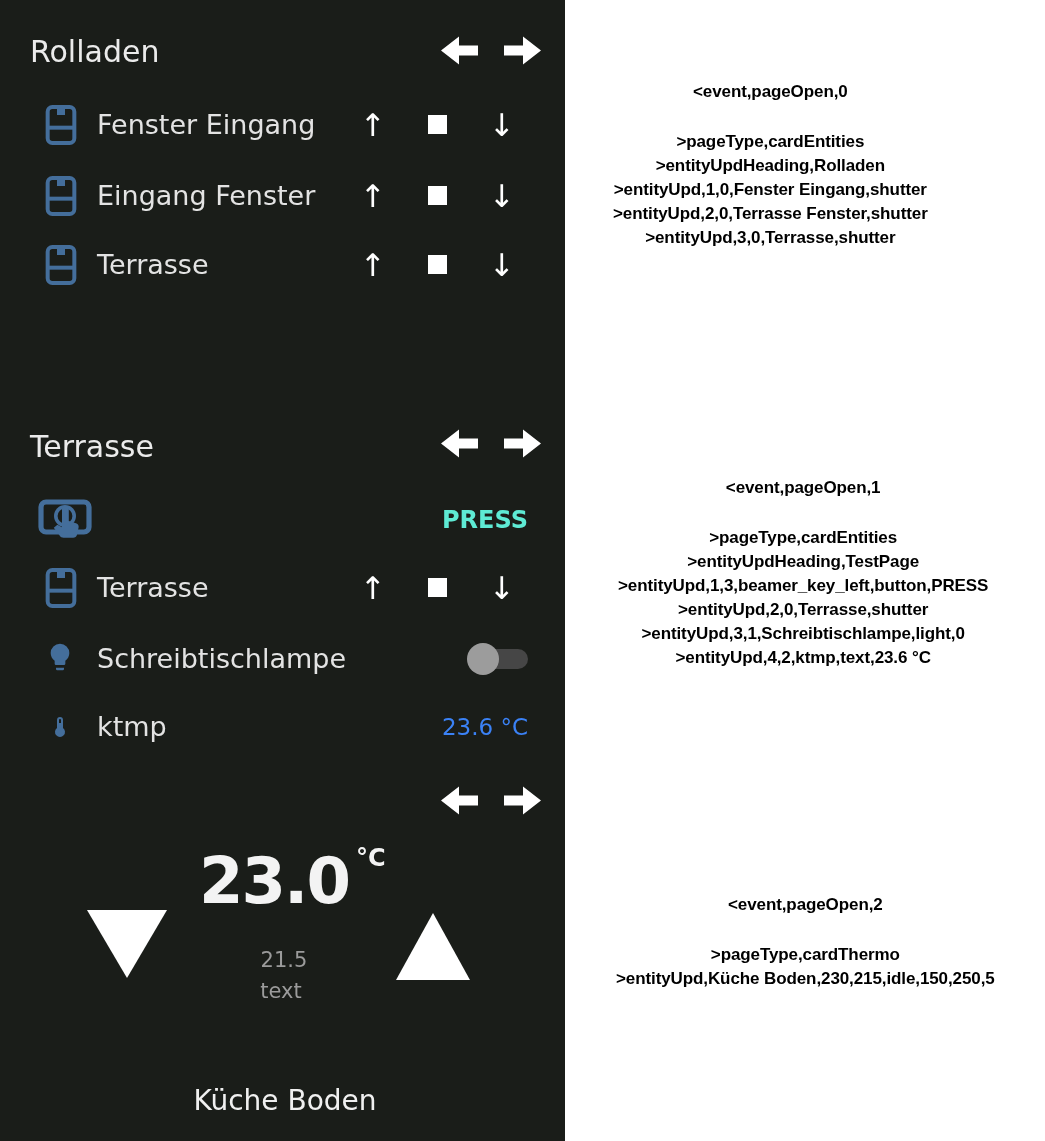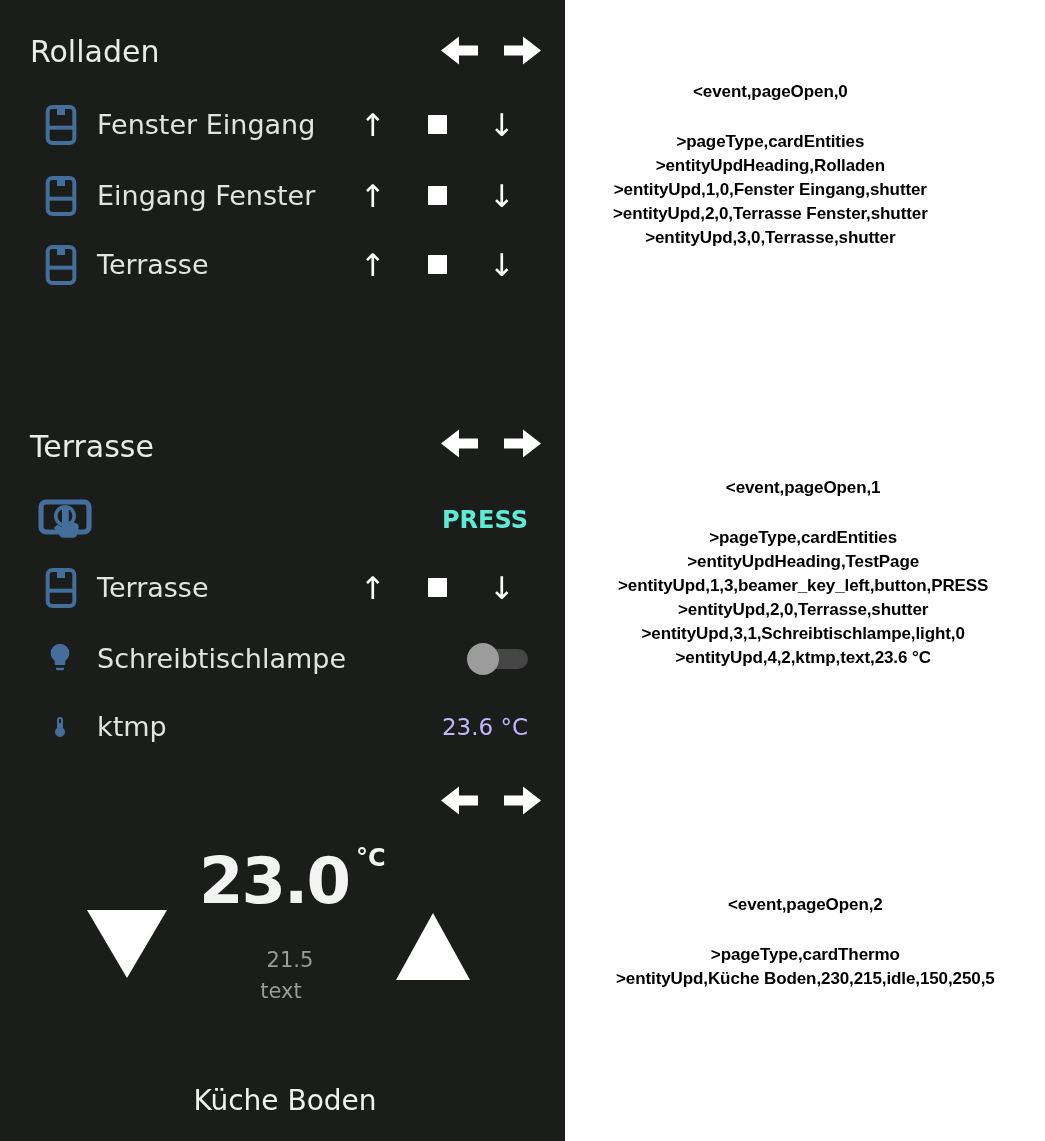--- a/index.html
+++ b/index.html
@@ -14,21 +14,21 @@
   .navL{left:440px;} .navR{left:504px;}
 
   .eicon{position:absolute;}
   .eicon svg{display:block;width:100%;height:100%;}
   .elabel{position:absolute;left:97px;font-size:27px;line-height:26px;color:#e3e3e3;white-space:nowrap;}
 
   .ctl{position:absolute;width:40px;text-align:center;font-size:31px;line-height:36px;color:#ffffff;cursor:pointer;}
   .sq{position:absolute;width:19px;height:19px;background:#ffffff;cursor:pointer;}
 
   .press{position:absolute;right:37px;font-size:24px;line-height:28px;font-weight:bold;color:#5eead4;cursor:pointer;}
-  .val{position:absolute;right:37px;font-size:23px;line-height:26px;color:#c4b5fd;white-space:nowrap;}
+  .val{position:absolute;right:37px;font-size:23px;line-height:26px;color:#3b82f6;white-space:nowrap;}
 
   .toggle{position:absolute;left:470px;width:58px;height:20px;border-radius:10px;background:#464646;cursor:pointer;}
   .knob{position:absolute;left:-3px;top:-6px;width:32px;height:32px;border-radius:50%;background:#9c9c9c;}
 
   .bigtemp{position:absolute;left:274px;transform:translateX(-50%);font-size:64px;line-height:66px;font-weight:bold;letter-spacing:-2px;color:#f3f3f3;white-space:nowrap;}
   .tunit{position:absolute;left:356px;font-size:24px;line-height:26px;font-weight:bold;color:#f3f3f3;white-space:nowrap;}
   .tri{position:absolute;width:0;height:0;cursor:pointer;}
   .tri-dn{border-left:40px solid transparent;border-right:40px solid transparent;border-top:68px solid #ffffff;}
   .tri-up{border-left:37px solid transparent;border-right:37px solid transparent;border-bottom:67px solid #ffffff;}
   .tsub{position:absolute;transform:translateX(-50%);font-size:21px;line-height:24px;color:#9b9b9b;white-space:nowrap;}
@@ -152,21 +152,21 @@
         <polygon points="0,12 19,12 19,3 37,17 19,31 19,22 0,22"></polygon>
       </svg>
   </span>
 
   <div class="bigtemp" style="top:848px">23.0</div>
   <div class="tunit" style="top:845px">°C</div>
 
   <div class="tri tri-dn" style="left:87px;top:910px"></div>
   <div class="tri tri-up" style="left:396px;top:913px"></div>
 
-  <div class="tsub" style="left:290px;top:948px">21.5</div>
+  <div class="tsub" style="left:284px;top:948px">21.5</div>
   <div class="tsub" style="left:281px;top:979px">text</div>
 
   <div class="theading" style="top:1085px">Küche Boden</div>
 </div>
 
 <div class="log" style="left:613px;top:80px">
   <div>&lt;event,pageOpen,0</div>
   <div class="gap"></div>
   <div>&gt;pageType,cardEntities</div>
   <div>&gt;entityUpdHeading,Rolladen</div>

